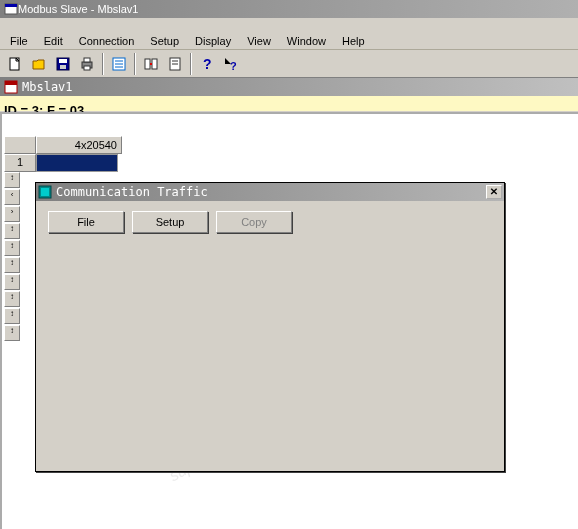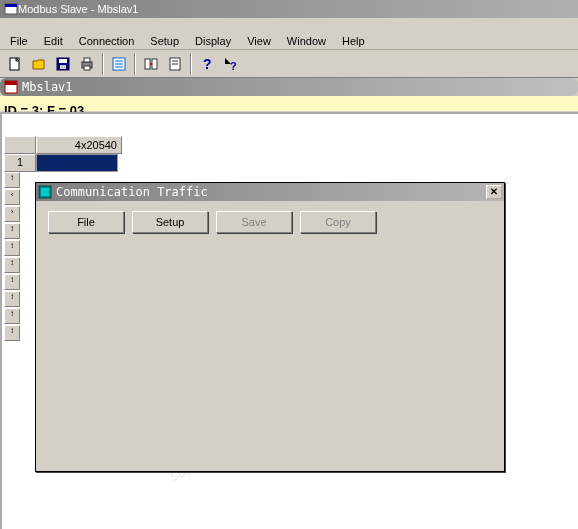--- a/index.html
+++ b/index.html
@@ -11,21 +11,21 @@
 
 .menubar { height: 18px; background: #d4d0c8; display: flex; align-items: center; padding: 0 2px; font-size: 11px; border-bottom: 1px solid #aca899; margin-top: 14px; }
 .menubar span { padding: 2px 8px; cursor: default; }
 
 
 .toolbar { height: 28px; background: #d4d0c8; display: flex; align-items: center; padding: 2px 4px; border-bottom: 1px solid #808080; gap: 2px; }
 .toolbar .btn { width: 22px; height: 22px; display: inline-flex; justify-content: center; align-items: center; border: 1px solid transparent; }
 .toolbar .sep { width: 6px; height: 22px; border-left: 1px solid #808080; border-right: 1px solid #fff; margin: 0 2px; width:2px; }
 
 
-.child-titlebar { height: 18px; background: linear-gradient(to right, #808080, #c0c0c0); color: #fff; display: flex; align-items: center; padding: 0 4px; font-size: 12px; font-family: monospace; border-radius: 6px; }
+.child-titlebar { height: 18px; background: linear-gradient(to right, #808080, #c0c0c0); color: #fff; display: flex; align-items: center; padding: 0 4px; font-size: 12px; font-family: monospace; }
 .child-titlebar .appicon { width: 14px; height: 14px; margin-right: 4px; }
 
 
 .statusline { height: 16px; padding: 7px 4px; background: #fef9c3; font-family: Arial,sans-serif; font-size: 13px; font-weight: bold; color: #000; border-bottom: 1px solid #d4d0c8; }
 
 
 .workspace { position: relative; background: #fff; height: calc(529px - 18px - 18px - 28px - 18px - 20px); border-left:2px inset #fff; border-top:2px inset #fff; }
 
 
 .grid { position: absolute; top: 22px; left: 2px; }
@@ -195,16 +195,15 @@
             <rect x="3" y="3" width="8" height="8" fill="#0cc"></rect>
           </svg>
       </span>
       <span>Communication Traffic</span>
     </div>
     <div class="dialog-close">✕</div>
   </div>
   <div class="dialog-buttons">
     <button class="dlg-btn">File</button>
     <button class="dlg-btn">Setup</button>
-    <button class="dlg-btn disabled">Save</button>
     <button class="dlg-btn disabled">Copy</button>
   </div>
 </div>
 
 </body></html>

